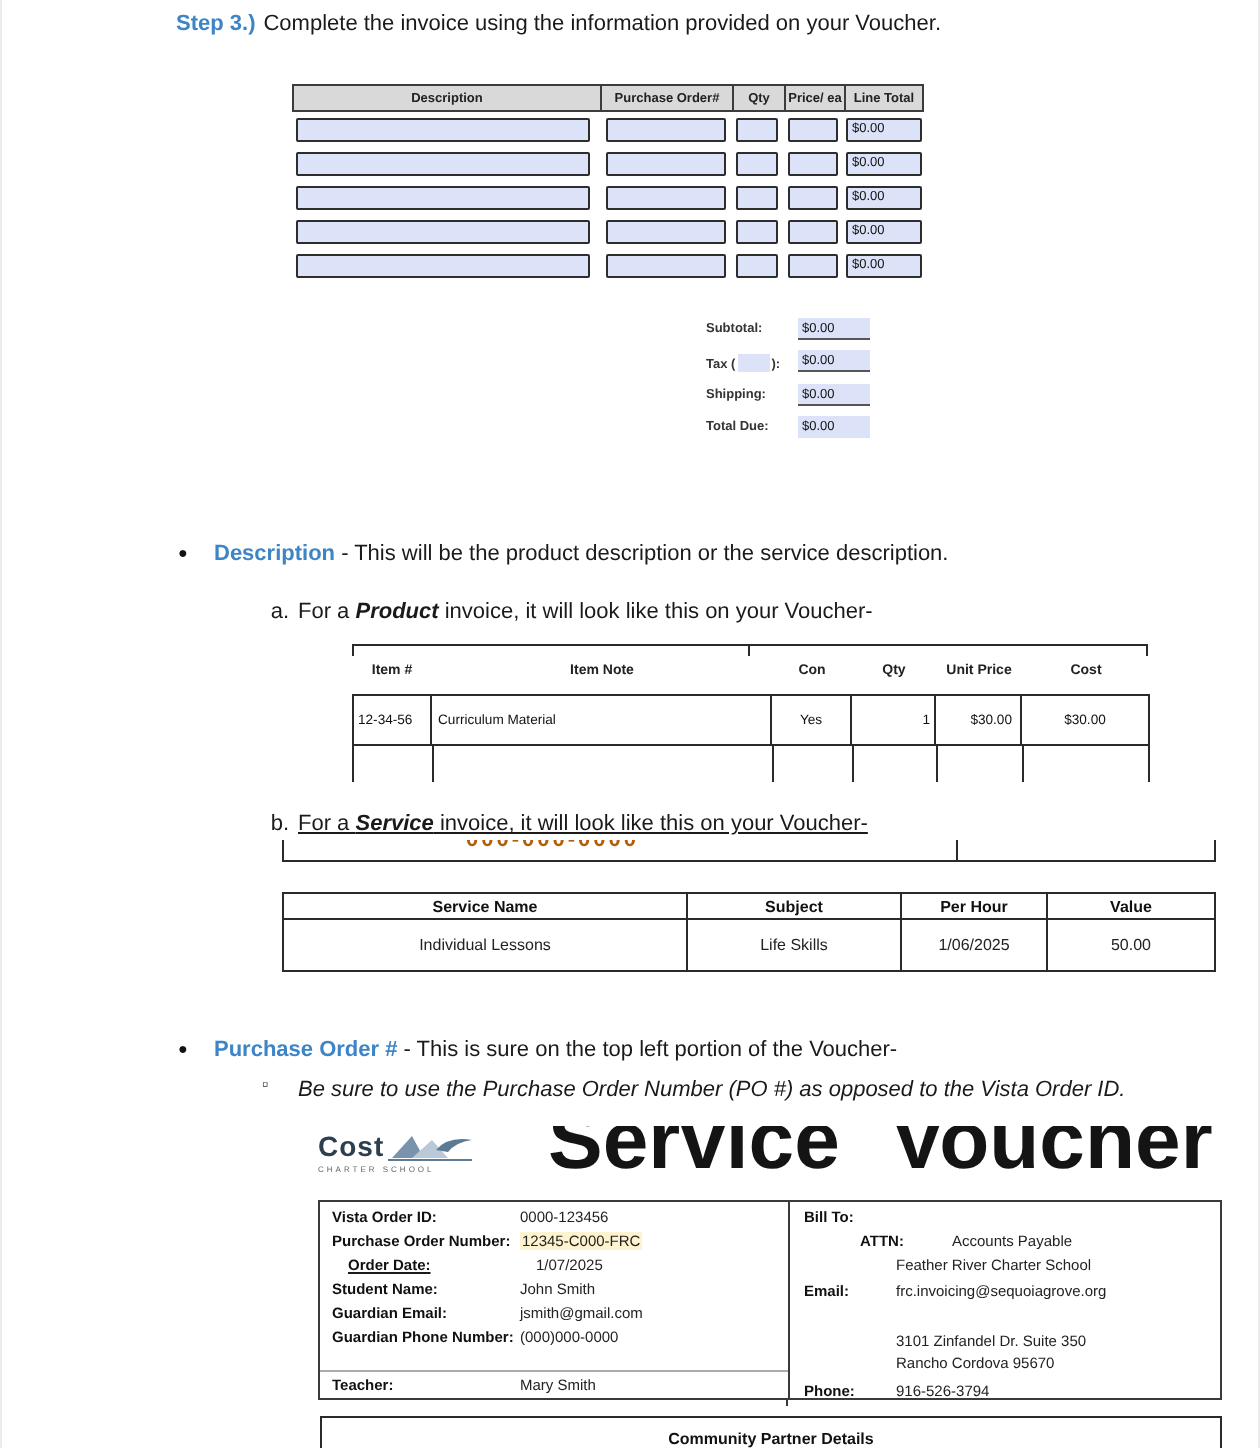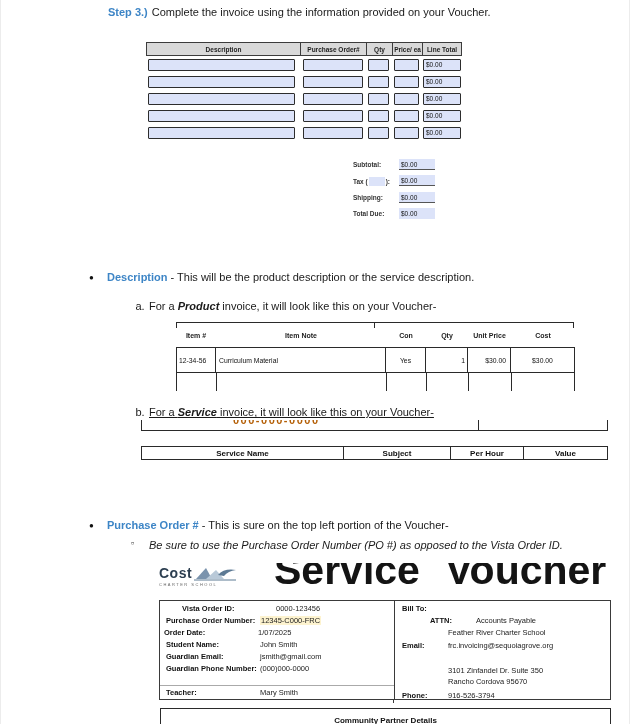--- a/index.html
+++ b/index.html
@@ -5,21 +5,21 @@
   * { margin:0; padding:0; box-sizing:border-box; }
   html,body { background:#fff; }
   .page {
     position:relative; width:630px; height:724px; background:#ffffff;
     overflow:hidden; font-family:"Liberation Sans", sans-serif; color:#1a1a1a;
     border-left:1px solid #ececec; border-right:1px solid #ececec;
   }
   .abs { position:absolute; }
 
   
-  .step-line { left:87px; top:6px; font-size:11px; white-space:nowrap;margin-left:20px; }
+  .step-line { left:87px; top:6px; font-size:11px; white-space:nowrap; }
   .step-label { color:#3d85c6; font-weight:bold; margin-right:4px; }
 
   
   .inv { left:145px; top:42px; width:316px; }
   .inv-head { display:grid; grid-template-columns:155px 66px 26px 30px 39px; }
   .inv-head .hc {
     background:#d9d9d9; border:1px solid #3c3c3c; height:14px;
     display:flex; align-items:center; justify-content:center;
     font-size:6.5px; font-weight:bold; color:#222; overflow:hidden; white-space:nowrap;
   }
@@ -271,20 +271,26 @@
     <div class="sv-stub" style="left:337px;"></div>
     <div class="sv-stub" style="left:466px;"></div>
     <div class="sv-hline"></div>
     <div class="sv-table">
       <div class="sv-hrow">
         <div class="sc">Service Name</div>
         <div class="sc">Subject</div>
         <div class="sc">Per Hour</div>
         <div class="sc">Value</div>
       </div>
+      <div class="sv-drow">
+        <div class="sc">Individual Lessons</div>
+        <div class="sc">Life Skills</div>
+        <div class="sc">1/06/2025</div>
+        <div class="sc">50.00</div>
+      </div>
     </div>
     <div class="sv-notes">
       
     </div>
   </div>
 
   <div class="abs b1" style="top:519px;">
     <span class="marker">●</span><span class="term">Purchase Order #</span><span> - This is sure on the top left portion of the Voucher-</span>
   </div>
   <div class="abs sub-b" style="top:537px;">
@@ -304,29 +310,29 @@
       </div>
       <div class="vch-logo-sub">CHARTER SCHOOL</div>
     </div>
     <div class="vch-title-clip">
       <div class="vch-title">Service Voucher</div>
     </div>
 
     <div class="vch-box">
       <div class="vch-div"></div>
 
-      <div class="vch-lrow" style="left:22px; top:3px;text-align:right;">
+      <div class="vch-lrow" style="left:6px; top:3px;text-align:right;">
         <span class="lab">Vista Order ID:</span>
         <span class="val">0000-123456</span>
       </div>
       <div class="vch-lrow" style="left:6px; top:15px;">
         <span class="lab">Purchase Order Number:</span>
         <span class="val hl">12345-C000-FRC</span>
       </div>
-      <div class="vch-lrow" style="left:4px; top:27px;">
+      <div class="vch-lrow" style="left:14px; top:27px;text-decoration:underline;">
         <span class="lab">Order Date:</span>
         <span class="val">1/07/2025</span>
       </div>
       <div class="vch-lrow" style="left:6px; top:39px;">
         <span class="lab">Student Name:</span>
         <span class="val">John Smith</span>
       </div>
       <div class="vch-lrow" style="left:6px; top:51px;">
         <span class="lab">Guardian Email:</span>
         <span class="val">jsmith@gmail.com</span>

